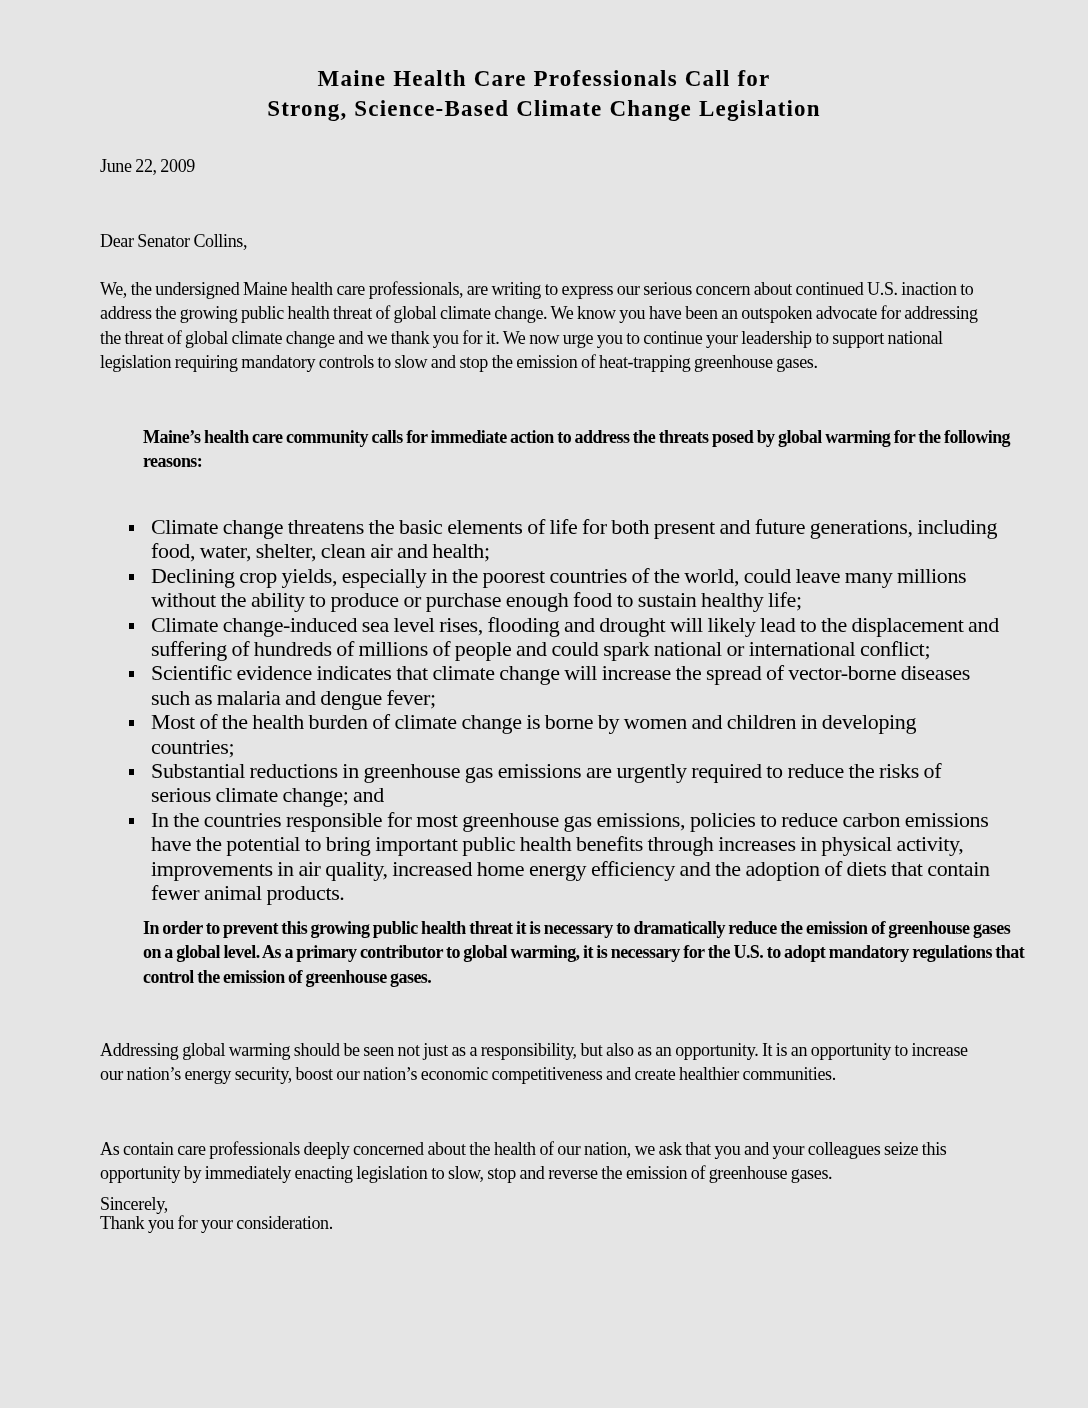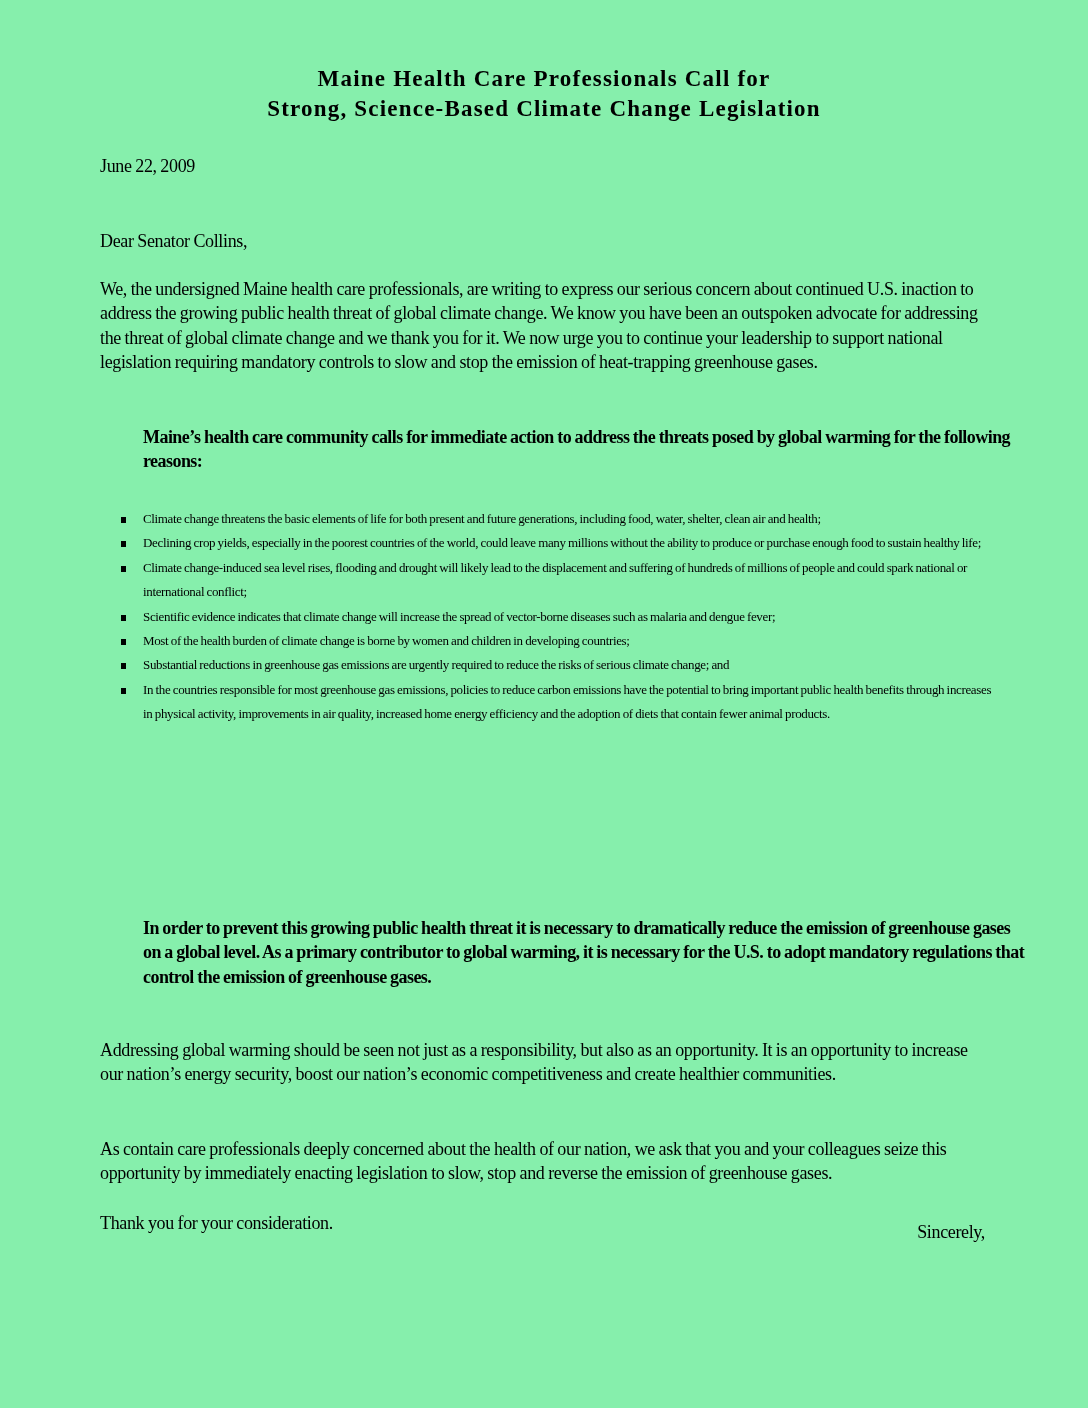--- a/index.html
+++ b/index.html
@@ -14,21 +14,21 @@
       overflow: hidden;
       font-family: "Liberation Serif", "DejaVu Serif", serif;
       color: #000000;
     }
     .page {
       position: absolute;
       left: 0;
       top: 0;
       width: 1088px;
       height: 1408px;
-      background: #86efac;
+      background: #e5e5e5;
     }
     .title {
       position: absolute;
       left: 0;
       top: 64px;
       width: 1088px;
       text-align: center;
       font-family: "Liberation Serif", "DejaVu Serif", serif;
       font-weight: bold;
       font-size: 23px;
@@ -49,24 +49,24 @@
     .bold { font-weight: bold; letter-spacing: -0.55px; margin-left: 43px; }
     .date { top: 154px; }
     .salutation { top: 229px; }
     .para1 { top: 277px; }
     .heading { top: 425px; }
     .bullets {
       position: absolute;
       left: 100px;
       top: 499px;
       width: 885px;
-      margin: 8px;
+      margin: 16px;
       padding: 0;
       list-style: none;
-      font-size: 13px;
+      font-size: 22px;
       line-height: 24.4px;
       letter-spacing: -0.35px;
       word-spacing: -0.5px;
     }
     .bullets li {
       position: relative;
       padding-left: 35px;
       margin: 0;
     }
     .bullet-mark {
@@ -74,21 +74,21 @@
       left: 13px;
       top: 10px;
       width: 5px;
       height: 6px;
       background: #000000;
     }
     .para-bold2 { top: 916px; }
     .para3 { top: 1038px; }
     .para4 { top: 1137px; }
     .thanks { top: 1211px; }
-    .closing { top: 1220px; text-align: right; }
+    .closing { top: 1192px; }
   </style>
 </head>
 <body>
 
 <div class="page">
 
   <div class="title">
     <div>Maine Health Care Professionals Call for</div>
     <div>Strong, Science-Based Climate Change Legislation</div>
   </div>

